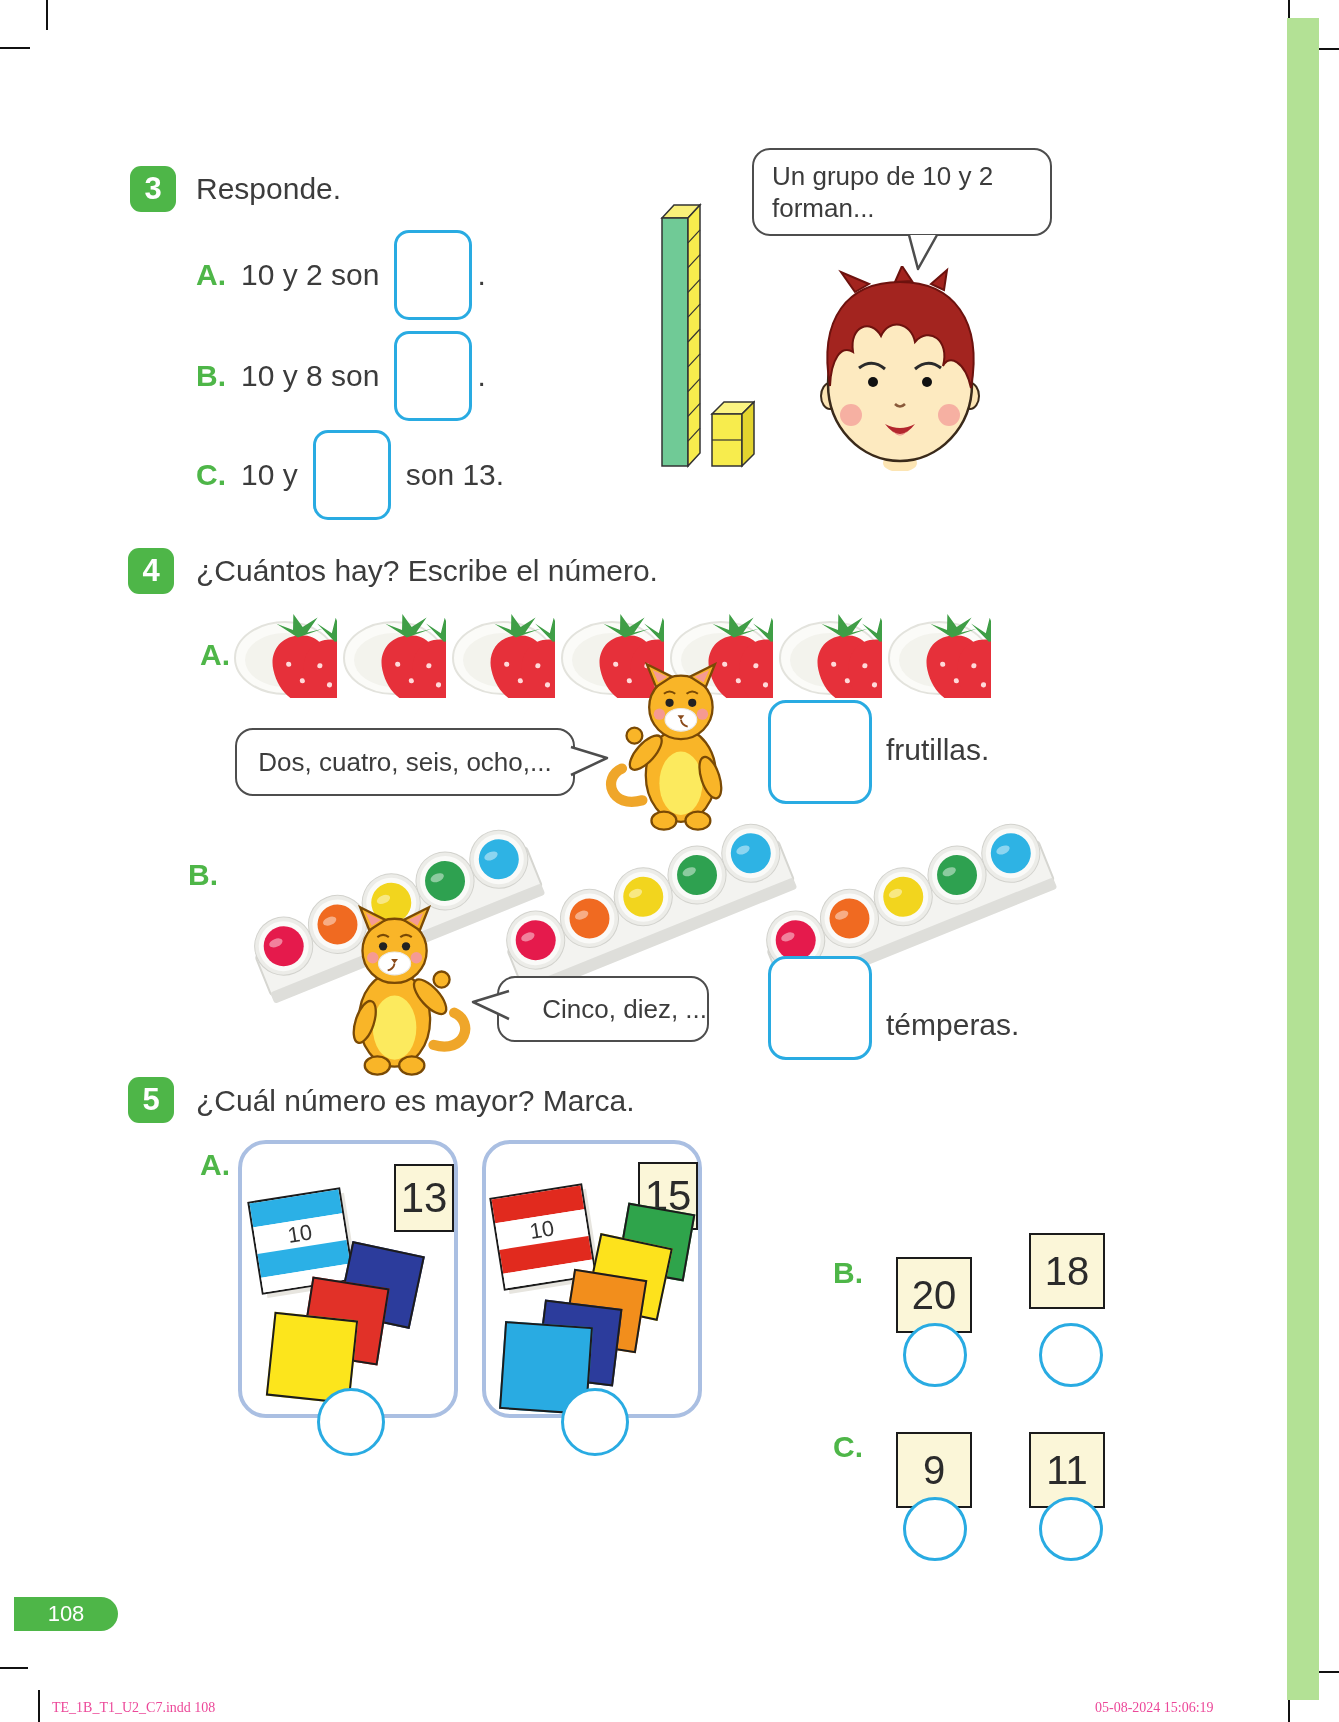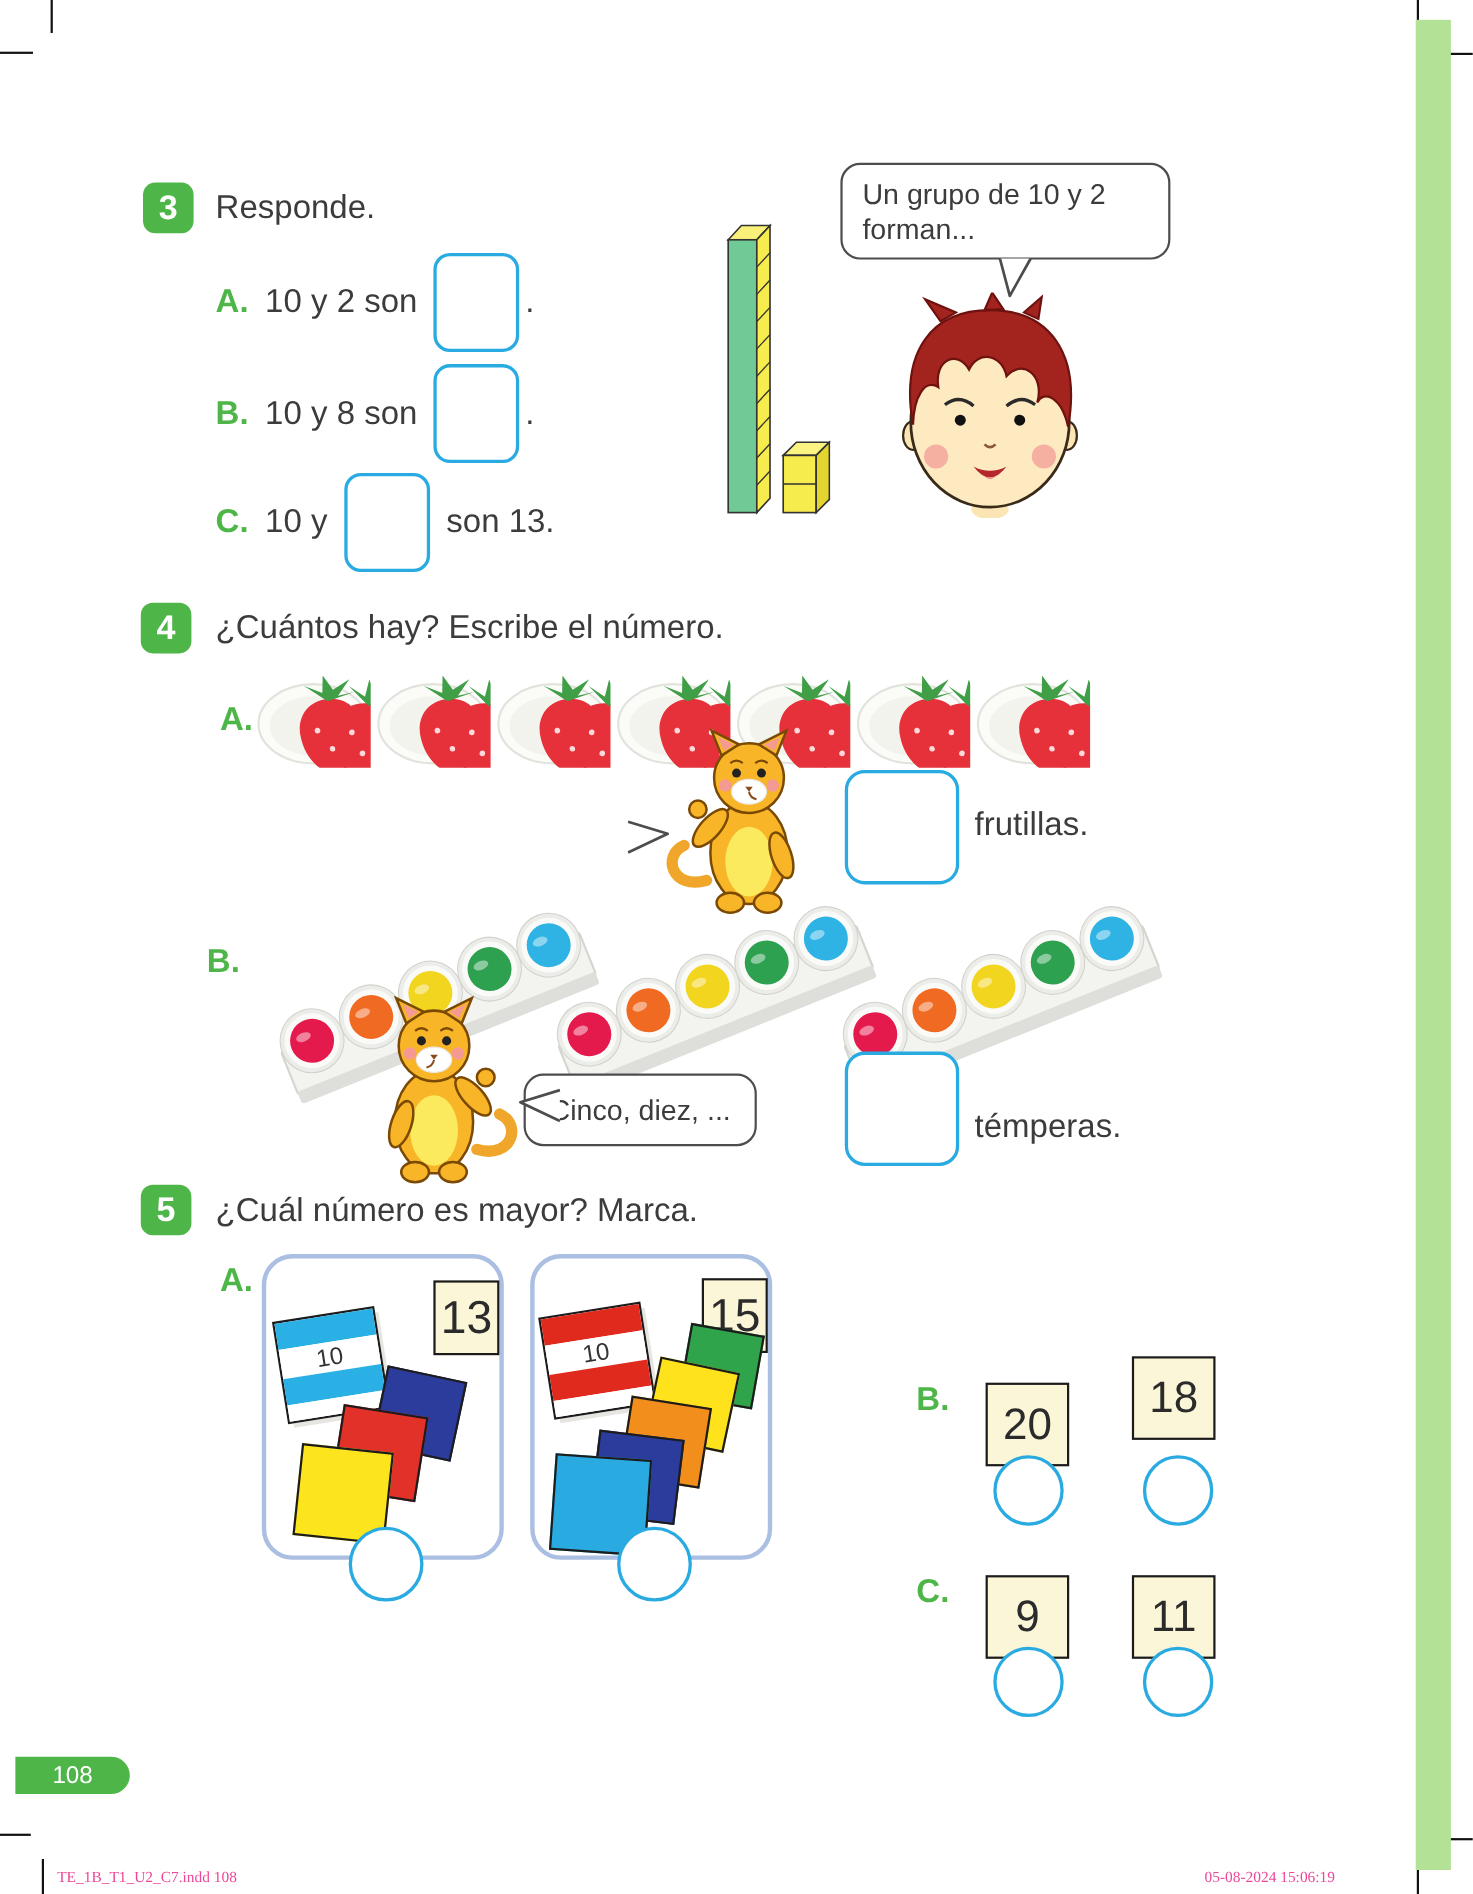--- a/index.html
+++ b/index.html
@@ -204,21 +204,21 @@
     <span class="item-label">C.</span>
     <span>10 y</span>
     <span class="answer-box box-74"></span>
     <span>son 13.</span>
   </div>
 
   <svg class="abs" style="left:660px;top:202px;width:95px;height:275px;" viewBox="0 0 95 275">
     <use href="#sym-rod"></use>
   </svg>
 
-  <div class="bubble" style="left:752px;top:148px;width:300px;height:88px;padding:6px 18px;line-height:1.25;margin-left:12px;">
+  <div class="bubble" style="left:752px;top:148px;width:300px;height:88px;padding:6px 18px;line-height:1.25;">
     <span>Un grupo de 10 y 2 forman...</span>
   </div>
   <svg class="abs" style="left:906px;top:234px;width:34px;height:38px;z-index:2;" viewBox="0 0 34 38">
       <use href="#sym-bubble-tail-down"></use>
     </svg>
 
   <svg class="abs" style="left:803px;top:266px;width:195px;height:205px;" viewBox="0 0 195 205">
     <ellipse cx="97" cy="197" rx="17" ry="9" fill="#fce5b4"></ellipse>
     <ellipse cx="27" cy="130" rx="9" ry="13" fill="#fce5b4" stroke="#3a2a1a" stroke-width="2"></ellipse>
     <ellipse cx="167" cy="130" rx="9" ry="13" fill="#fce5b4" stroke="#3a2a1a" stroke-width="2"></ellipse>
@@ -262,20 +262,23 @@
           <use href="#sym-plate"></use>
         </svg></div>
     <div class="plate"><svg viewBox="0 0 104 95" width="104" height="95">
           <use href="#sym-plate"></use>
         </svg></div>
     <div class="plate"><svg viewBox="0 0 104 95" width="104" height="95">
           <use href="#sym-plate"></use>
         </svg></div>
   </div>
 
+  <div class="bubble nowrap" style="left:235px;top:728px;width:340px;height:68px;">
+    <span>Dos, cuatro, seis, ocho,...</span>
+  </div>
   <svg class="abs" style="left:570px;top:744px;width:40px;height:34px;z-index:2;" viewBox="0 0 40 34">
       <use href="#sym-bubble-tail-right"></use>
     </svg>
 
   <svg class="abs" style="left:600px;top:662px;width:155px;height:170px;transform:scaleX(-1);" viewBox="0 0 130 150">
       <use href="#sym-cat"></use>
     </svg>
 
   <div class="answer-box box-100" style="left:768px;top:700px;"></div>
   <div class="unit-word" style="left:886px;top:733px;text-align:right;">frutillas.</div>
@@ -298,21 +301,21 @@
       </svg>
   </div>
 
   <svg class="abs" style="left:318px;top:905px;width:160px;height:172px;" viewBox="0 0 130 150">
       <use href="#sym-cat"></use>
     </svg>
 
   <svg class="abs" style="left:470px;top:988px;width:40px;height:34px;z-index:2;" viewBox="0 0 40 34">
       <use href="#sym-bubble-tail-left"></use>
     </svg>
-  <div class="bubble nowrap" style="left:476px;top:976px;width:212px;height:66px;">
+  <div class="bubble nowrap" style="left:497px;top:976px;width:212px;height:66px;justify-content:flex-end;">
     <span>Cinco, diez, ...</span>
   </div>
 
   <div class="answer-box box-100" style="left:768px;top:956px;"></div>
   <div class="unit-word" style="left:886px;top:992px;margin-top:16px;">témperas.</div>
 
   <div class="badge" style="left:128px;top:1077px;">
     <span>5</span>
   </div>
   <div class="ex-title" style="left:196px;top:1084px;">¿Cuál número es mayor? Marca.</div>

